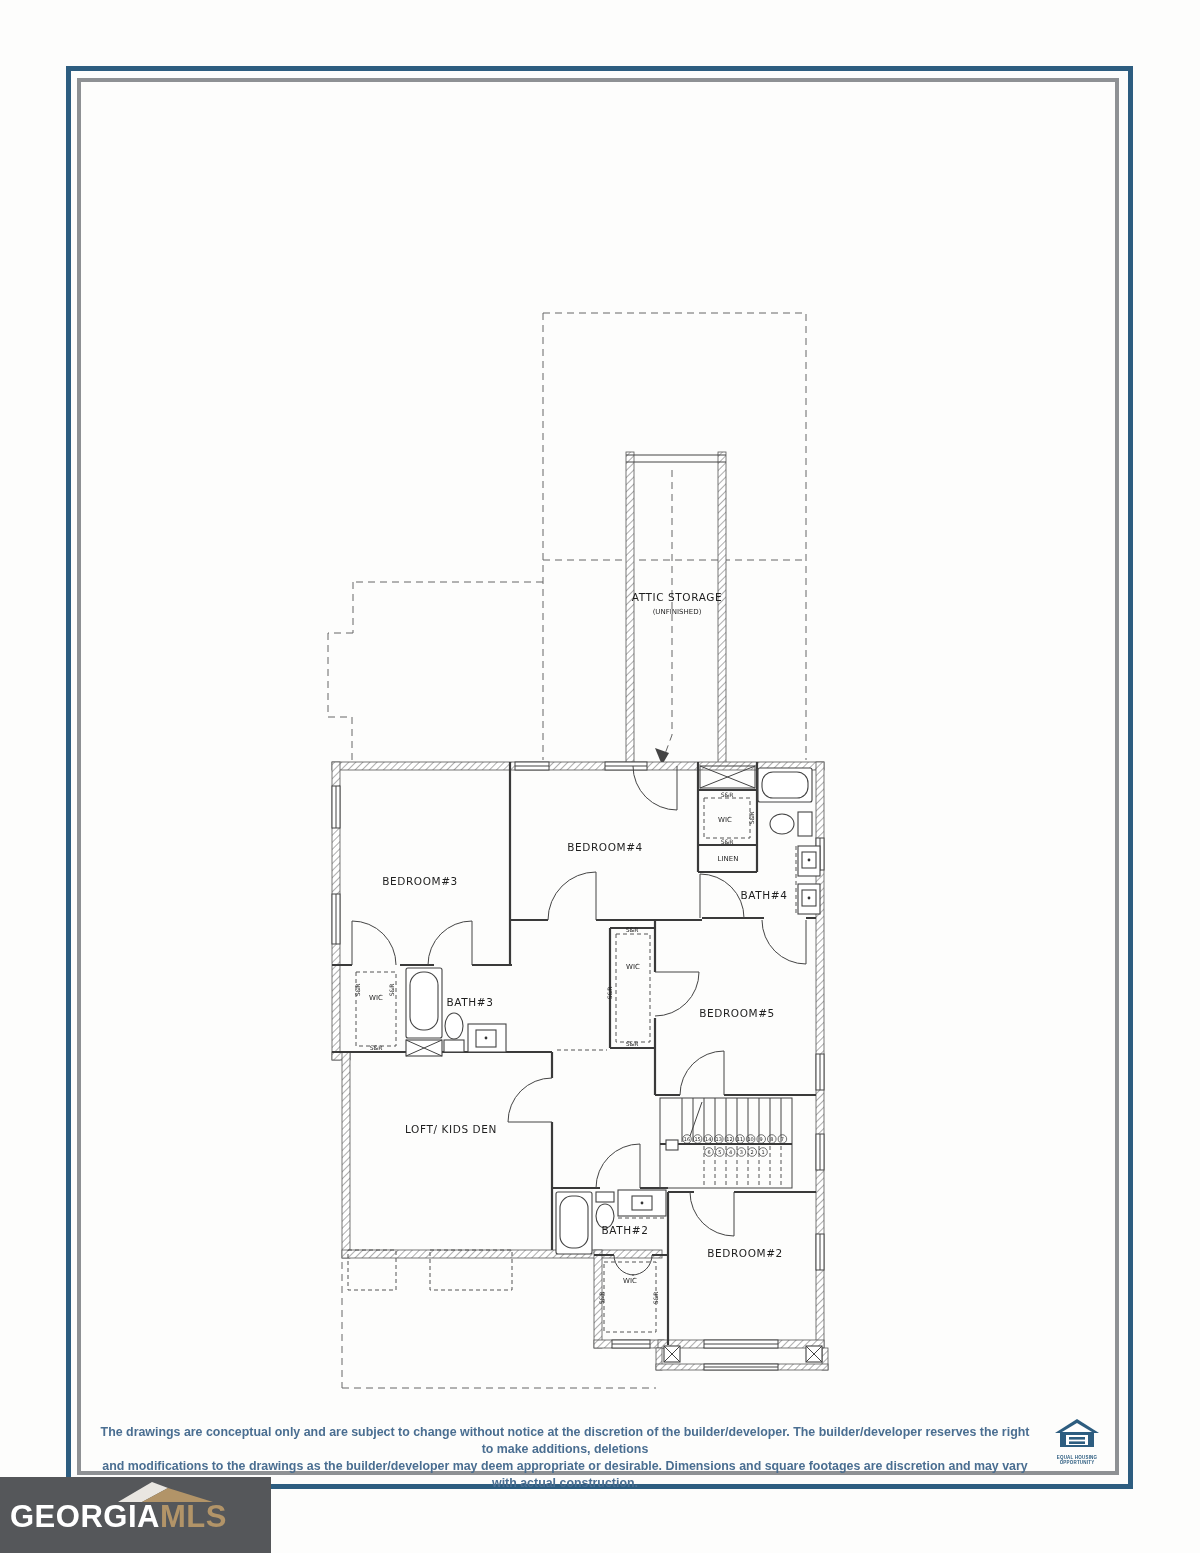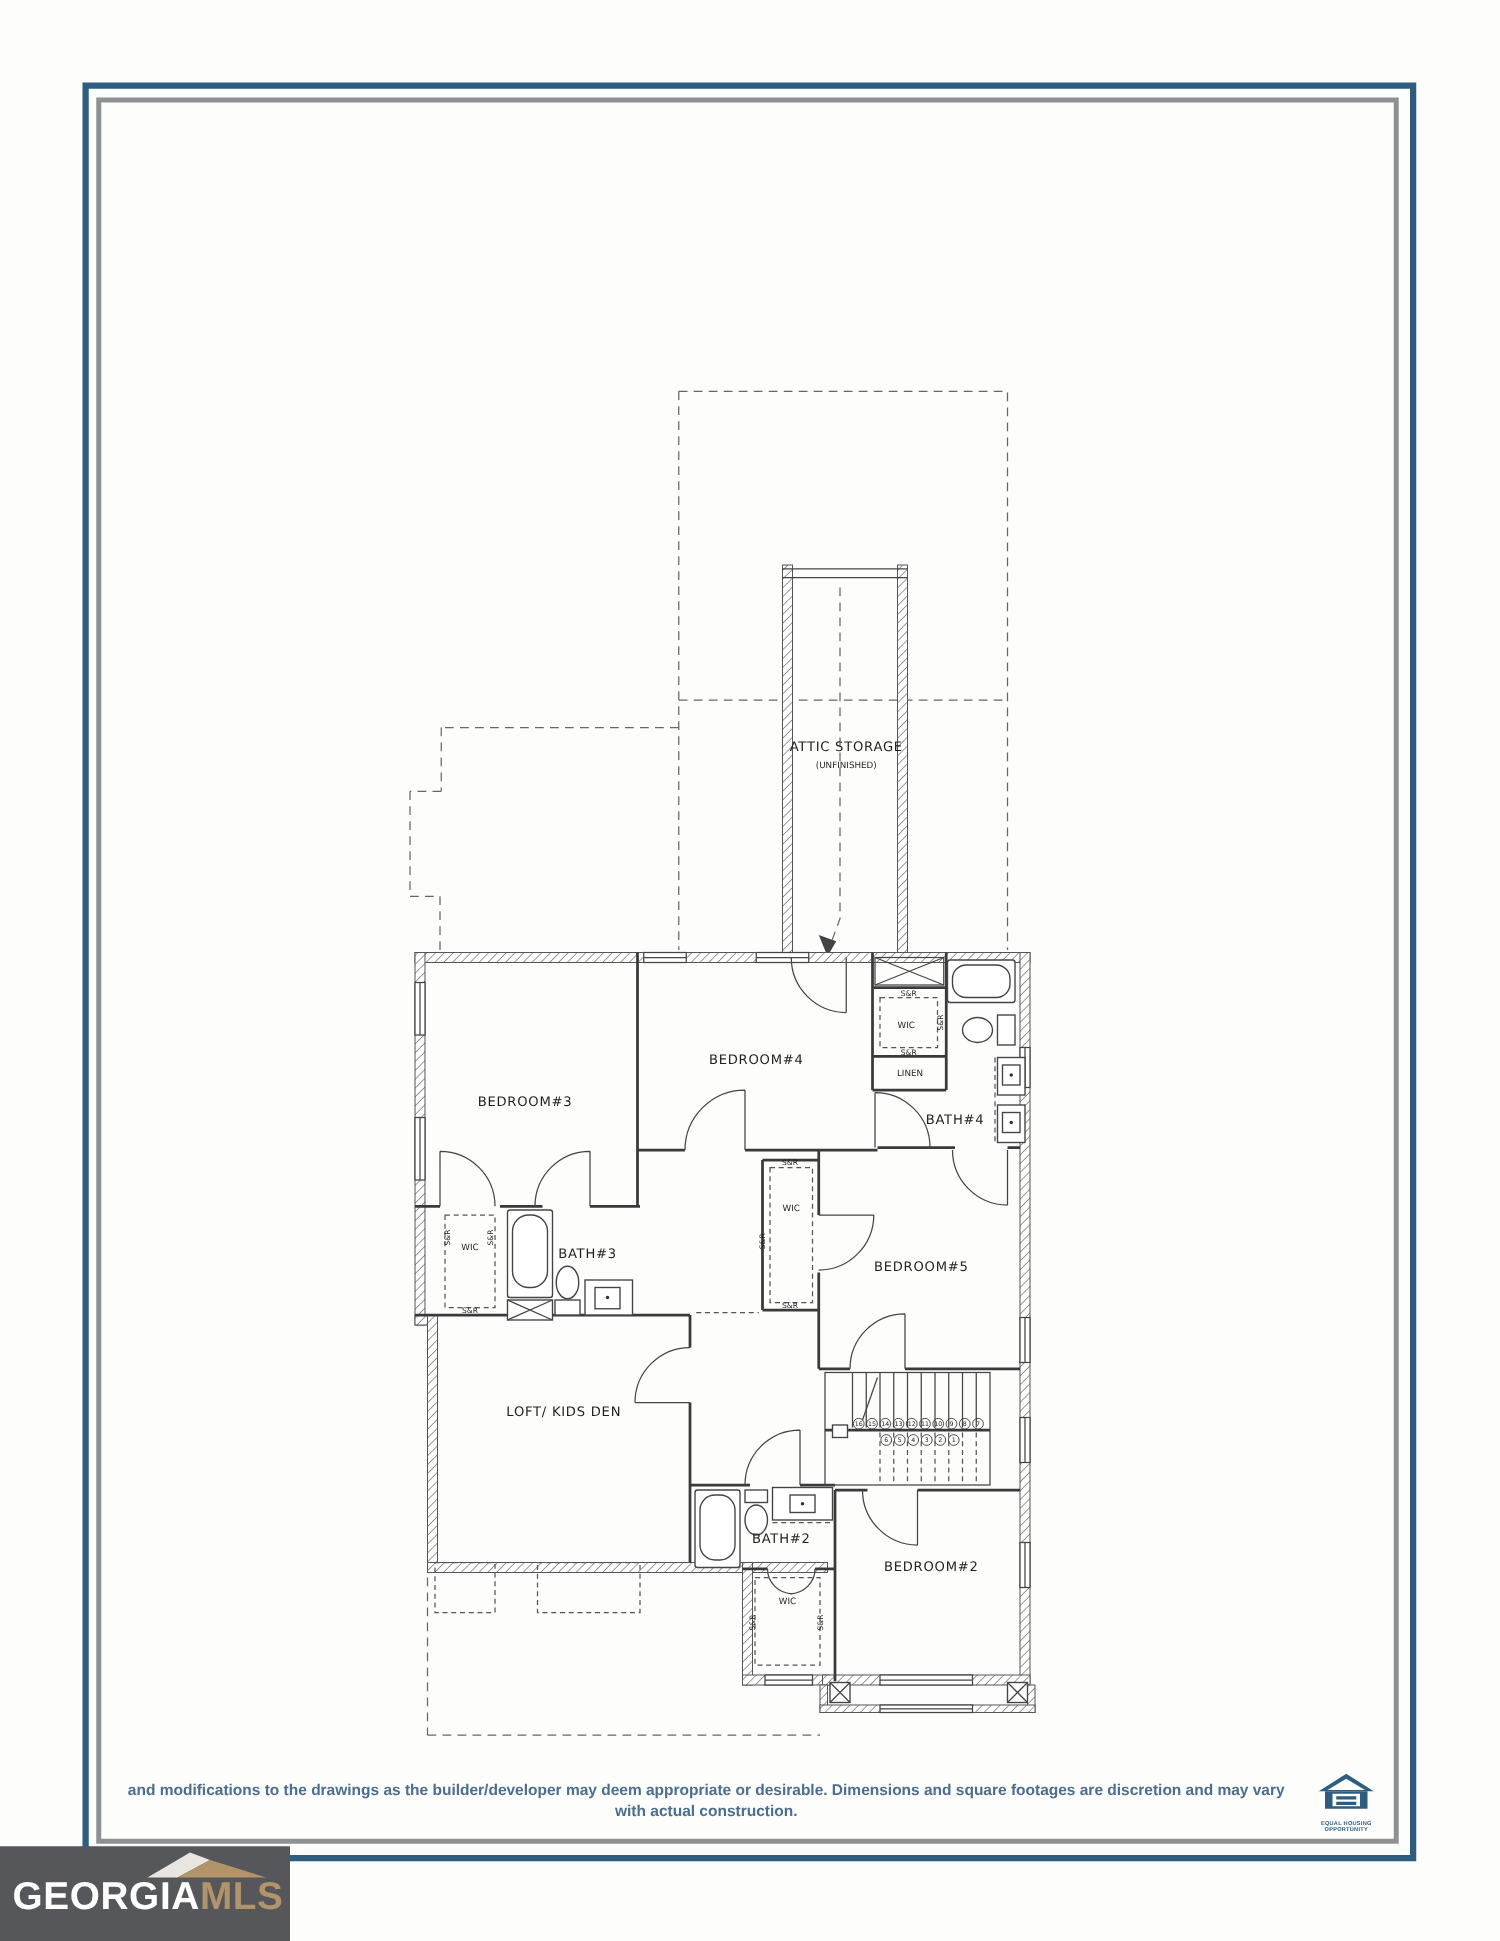--- a/index.html
+++ b/index.html
@@ -30,21 +30,21 @@
   .sr{font:6px "DejaVu Sans",sans-serif;fill:#1e1e1e;text-anchor:middle;}
   .stair-num{font:5px "DejaVu Sans",sans-serif;fill:#222;text-anchor:middle;}
   .stair-num-circle{fill:none;stroke:#333;stroke-width:.7;}
   
   .disclaimer{position:absolute;left:100px;top:1424px;width:930px;text-align:center;
         color:var(--disclaimer-blue);font-size:12.4px;font-weight:bold;line-height:1.38;z-index:2;}
   
   .equal-housing{position:absolute;left:1048px;top:1417px;width:58px;height:58px;z-index:2;text-align:center;}
   .eh-text{color:var(--accent-blue);font-size:4.5px;font-weight:bold;line-height:1.2;letter-spacing:.2px;}
   
-  .mls-box{position:absolute;left:0;top:1477px;width:232px;height:76px;background:var(--mls-bg);z-index:4;}
+  .mls-box{position:absolute;left:0;top:1477px;width:232px;height:76px;background:var(--mls-bg);z-index:4;padding-left:39px;}
   .mls-name{position:absolute;left:10px;top:22px;font-size:31px;font-weight:bold;letter-spacing:.5px;white-space:nowrap;}
   .mls-part1{color:#ffffff;}
   .mls-part2{color:var(--mls-gold);}
   .mls-tagline{position:absolute;left:12px;top:57px;font-size:9px;letter-spacing:3.4px;color:var(--mls-gold);white-space:nowrap;margin-top:46px;}
   .kennedy-name{font:40px "DejaVu Sans",sans-serif;fill:var(--accent-blue);}
   .kennedy-tagline{font:14px "DejaVu Sans",sans-serif;letter-spacing:5.5px;fill:var(--logo-gray);}
 </style>
 </head>
 <body>
 
@@ -274,20 +274,21 @@
       <text x="612" y="993" class="sr" transform="rotate(-90 612 993)">S&amp;R</text>
       <text x="360" y="990" class="sr" transform="rotate(-90 360 990)">S&amp;R</text>
       <text x="394" y="990" class="sr" transform="rotate(-90 394 990)">S&amp;R</text>
       <text x="376" y="1050" class="sr">S&amp;R</text>
       <text x="604" y="1298" class="sr" transform="rotate(-90 604 1298)">S&amp;R</text>
       <text x="658" y="1298" class="sr" transform="rotate(-90 658 1298)">S&amp;R</text>
     </g>
   </svg>
 
   <div class="disclaimer">
+    <div>The drawings are conceptual only and are subject to change without notice at the discretion of the builder/developer. The builder/developer reserves the right to make additions, deletions</div>
     <div>and modifications to the drawings as the builder/developer may deem appropriate or desirable. Dimensions and square footages are discretion and may vary with actual construction.</div>
   </div>
 
   <div class="equal-housing">
     <svg width="56" height="34" viewBox="0 0 56 34">
       <polygon points="28,2 6,16 50,16" fill="#2d5d80"></polygon>
       <polygon points="28,6 13,15 43,15" fill="#fff"></polygon>
       <rect x="11" y="16" width="34" height="14" fill="#2d5d80"></rect>
       <rect x="17" y="18" width="22" height="10" fill="#fff"></rect>
       <rect x="20" y="20" width="16" height="2.6" fill="#2d5d80"></rect>

